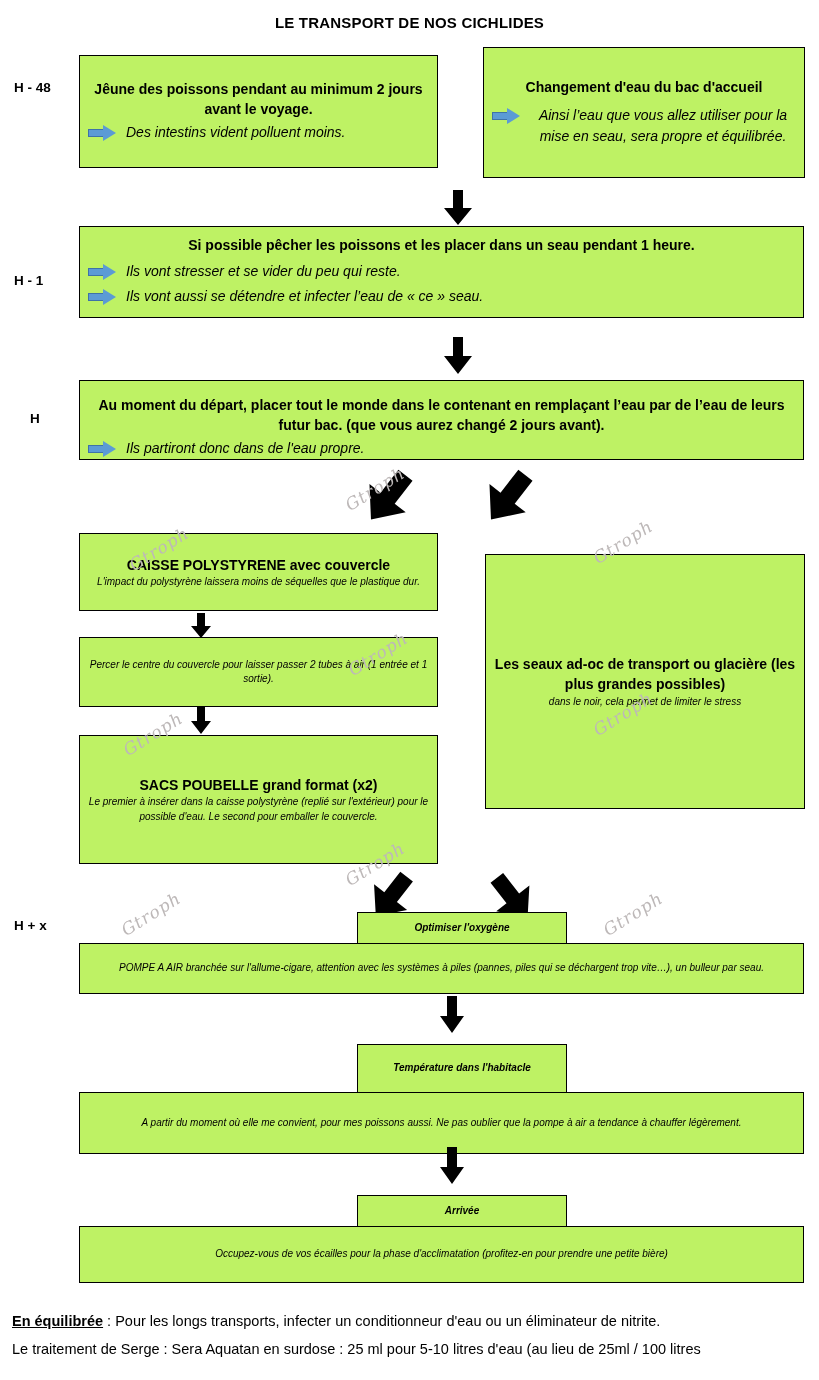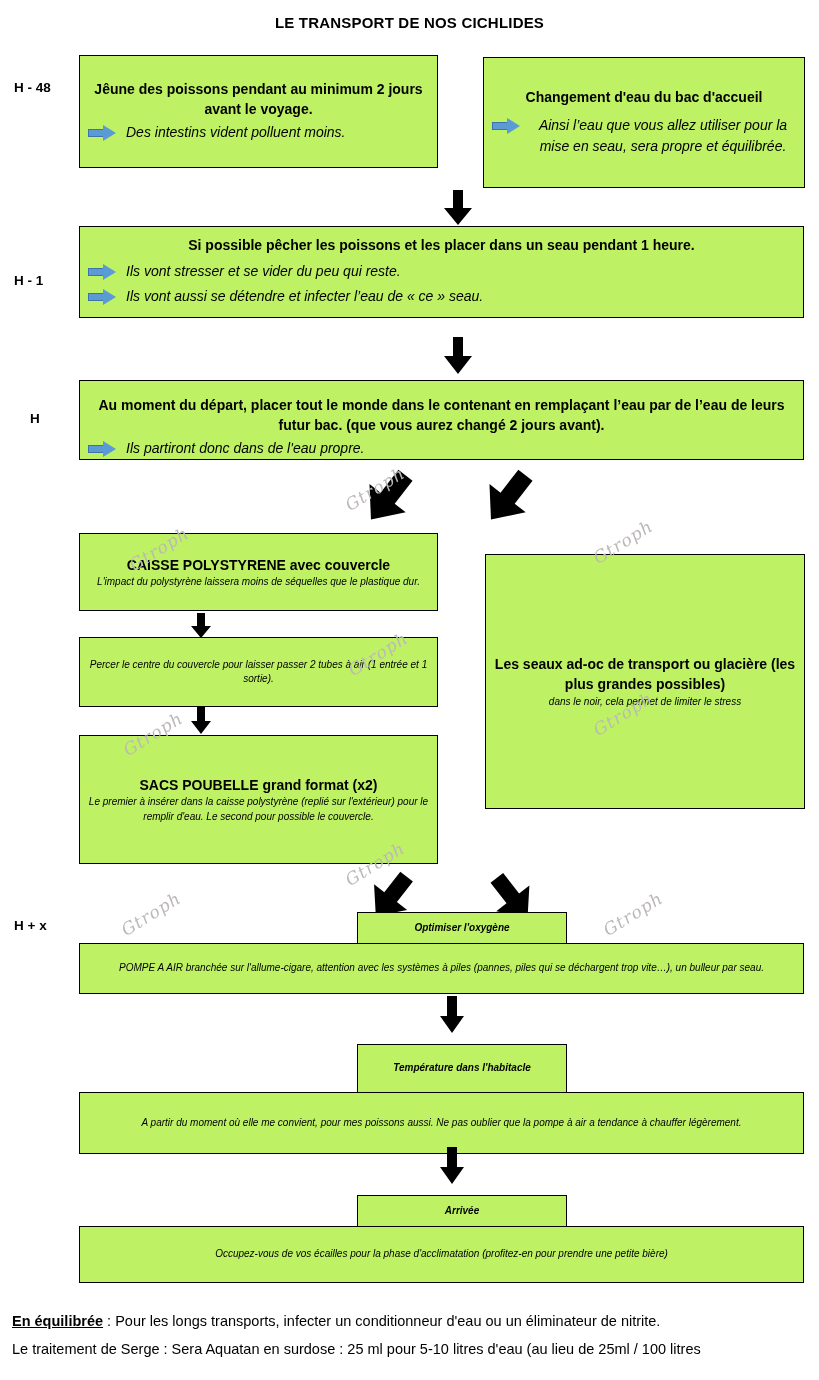--- a/index.html
+++ b/index.html
@@ -154,21 +154,21 @@
     <div class="hd">Jêune des poissons pendant au minimum 2 jours avant le voyage.</div>
     <div class="brow">
       <span class="bluearrow">
           <span class="shaft"></span>
           <span class="head"></span>
         </span>
       <span class="btxt">Des intestins vident polluent moins.</span>
     </div>
   </div>
 
-  <div class="box" style="left:483px; top:57px; width:322px; height:131px;">
+  <div class="box" style="left:483px; top:47px; width:322px; height:131px;">
     <div class="hd">Changement d'eau du bac d'accueil</div>
     <div class="brow" style="margin-top:8px;">
       <span class="bluearrow">
           <span class="shaft"></span>
           <span class="head"></span>
         </span>
       <span class="btxt ctr">Ainsi l’eau que vous allez utiliser pour la mise en seau, sera propre et équilibrée.</span>
     </div>
   </div>
 
@@ -244,21 +244,21 @@
   </div>
 
   <div class="barrow" style="left:190px; top:707px;">
     <svg width="22" height="28" viewBox="0 0 22 28">
         <polygon points="7,0 15,0 15,14 21,14 11,27 1,14 7,14" fill="#000"></polygon>
       </svg>
   </div>
 
   <div class="box" style="left:79px; top:735px; width:359px; height:129px;">
     <div class="hd">SACS POUBELLE grand format (x2)</div>
-    <div class="it">Le premier à insérer dans la caisse polystyrène (replié sur l'extérieur) pour le remplir d'eau. Le second pour possible le couvercle.</div>
+    <div class="it">Le premier à insérer dans la caisse polystyrène (replié sur l'extérieur) pour le possible d'eau. Le second pour emballer le couvercle.</div>
   </div>
 
   <div class="box" style="left:485px; top:554px; width:320px; height:255px;">
     <div class="hd">Les seaux ad-oc de transport ou glacière (les plus grandes possibles)</div>
     <div class="it">dans le noir, cela permet de limiter le stress</div>
   </div>
 
   <div class="barrow" style="left:366px; top:870px;">
     <svg width="52" height="54" viewBox="0 0 52 54">
       <g transform="rotate(38 26 27)">

